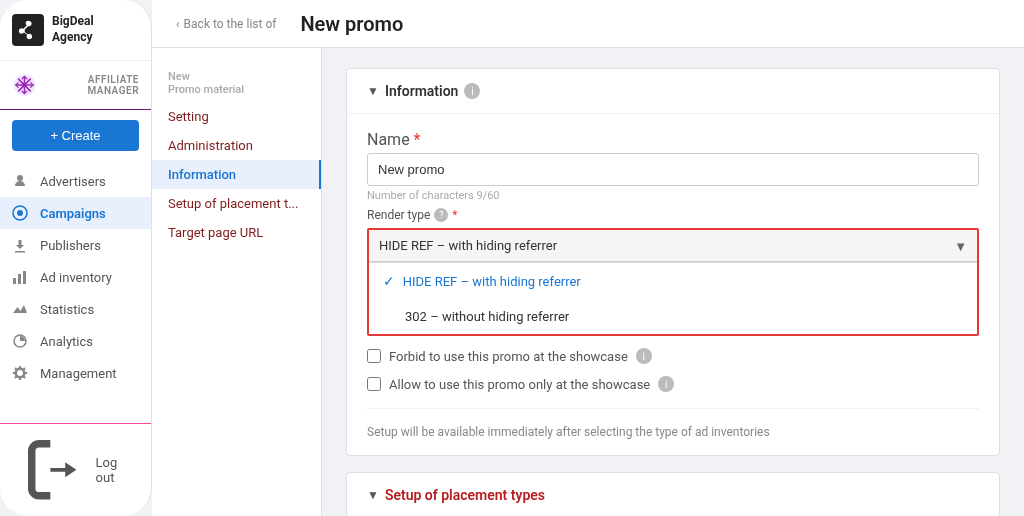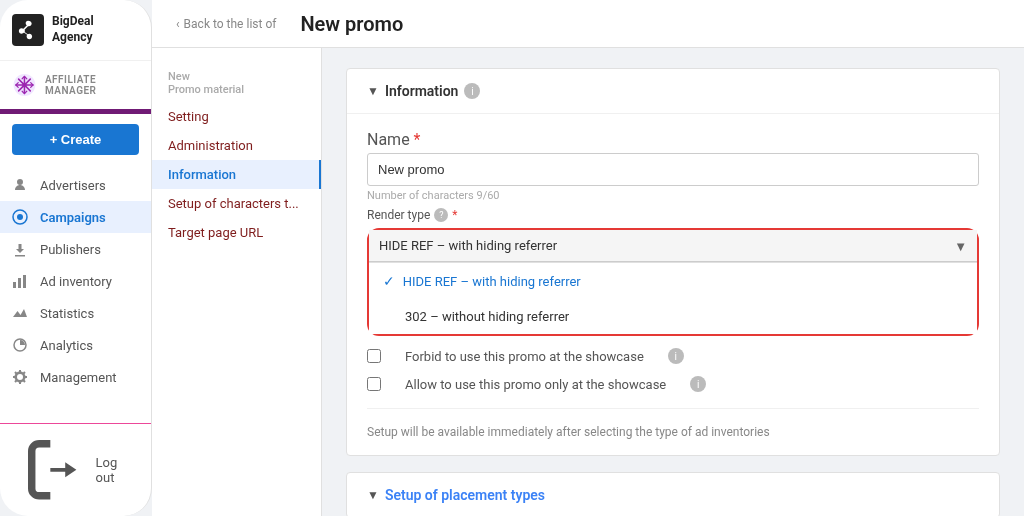--- a/index.html
+++ b/index.html
@@ -4,23 +4,23 @@
   <style>
     * { box-sizing: border-box; margin: 0; padding: 0; }
     body { font-family: -apple-system, BlinkMacSystemFont, 'Segoe UI', Roboto, sans-serif; font-size: 13px; color: #333; display: flex; height: 516px; overflow: hidden; background: #f0f2f5; }
 
     
     .sidebar { width: 152px; background: #fff; border-right: 1px solid #e0e0e0; display: flex; flex-direction: column; height: 100%; border-radius: 28px; }
     .sidebar-logo { display: flex; align-items: center; padding: 14px 12px; border-bottom: 1px solid #f0f0f0; }
     .logo-icon { width: 32px; height: 32px; background: #222; border-radius: 4px; display: flex; align-items: center; justify-content: center; margin-right: 8px; flex-shrink: 0; }
     .logo-icon svg { width: 22px; height: 22px; fill: white; }
     .logo-text { font-size: 12px; font-weight: 700; line-height: 1.3; color: #222; }
-    .sidebar-role { padding: 10px 12px; display: flex; align-items: center; gap: 8px; border-bottom: 5px solid #701a75; }
+    .sidebar-role { padding: 10px 12px; display: flex; align-items: center; gap: 8px; border-bottom: 1px solid #701a75; text-align: right; }
     .role-label { font-size: 10px; color: #888; letter-spacing: 0.5px; font-weight: 600; }
-    .create-btn { margin: 10px 12px; background: #1976d2; color: #fff; border: none; border-radius: 4px; padding: 8px 0; font-size: 13px; font-weight: 700; cursor: pointer; display: flex; align-items: center; justify-content: center; gap: 6px; }
+    .create-btn { margin: 10px 12px; background: #1976d2; color: #fff; border: none; border-radius: 4px; padding: 8px 0; font-size: 13px; font-weight: 400; cursor: pointer; display: flex; align-items: center; justify-content: center; gap: 6px; }
     .nav-items { flex: 1; overflow-y: auto; padding: 4px 0; }
     .nav-item { display: flex; align-items: center; padding: 8px 12px; cursor: pointer; color: #555; gap: 12px; font-size: 13px; }
     .nav-item.active { color: #1976d2; font-weight: 600; background: #e8f0fe; }
     .nav-item .nav-icon { width: 16px; height: 16px; flex-shrink: 0; opacity: 0.7; }
     .nav-item.active .nav-icon { opacity: 1; }
     .sidebar-bottom { border-top: 1px solid #ec4899; padding: 8px 16px; }
     .logout-item { display: flex; align-items: center; padding: 8px 12px; cursor: pointer; color: #555; gap: 8px; font-size: 13px; }
 
     
     .main { flex: 1; display: flex; flex-direction: column; overflow: hidden; }
@@ -50,38 +50,38 @@
     .field-label .required { color: #e53935; }
     .field-input { width: 100%; border: 1px solid #ccc; border-radius: 3px; padding: 8px 10px; font-size: 13px; color: #333; }
     .field-hint { font-size: 11px; color: #aaa; margin-top: 3px; }
 
     .render-type-section { margin-top: 6px; }
     .render-label { font-size: 12px; color: #555; margin-bottom: 6px; display: flex; align-items: center; gap: 4px; }
     .render-label .required { color: #e53935; }
     .render-label .help-icon { width: 14px; height: 14px; border-radius: 50%; background: #bbb; color: #fff; font-size: 9px; display: inline-flex; align-items: center; justify-content: center; cursor: pointer; }
 
     
-    .dropdown-wrapper { border: 2px solid #e53935; border-radius: 12px; position: relative; }
+    .dropdown-wrapper { border: 2px solid #e53935; border-radius: 2px; position: relative; }
     .dropdown-arrow { position: absolute; right: 10px; top: 50%; transform: translateY(-50%); color: #666; pointer-events: none; }
 
     
     .dropdown-options { background: #fff; border-top: 1px solid #e0e0e0; }
     .dropdown-option { padding: 10px 14px; cursor: pointer; display: flex; align-items: center; gap: 8px; font-size: 13px; }
     .dropdown-option.selected { color: #1976d2; }
     .dropdown-option .check-icon { color: #1976d2; font-size: 14px; }
     .dropdown-option.not-selected { padding-left: 36px; }
 
-    .checkbox-row { display: flex; align-items: center; gap: 24px; margin-top: 12px; font-size: 13px; color: #555; }
+    .checkbox-row { display: flex; align-items: center; gap: 8px; margin-top: 12px; font-size: 13px; color: #555; }
     .checkbox-row input[type="checkbox"] { width: 14px; height: 14px; }
 
     .setup-note { font-size: 12px; color: #888; margin-top: 16px; padding-top: 16px; border-top: 1px solid #f0f0f0; }
 
     .collapsed-section { padding: 14px 20px; display: flex; align-items: center; gap: 6px; cursor: pointer; }
     .collapsed-section .chevron { color: #555; font-size: 12px; }
-    .collapsed-section .sec-title { font-size: 14px; font-weight: 600; color: #3b82f6; }
+    .collapsed-section .sec-title { font-size: 14px; font-weight: 600; color: #b91c1c; }
 
     
     .snowflake-svg { width: 28px; height: 28px; }
   </style>
 </head>
 <body>
 
 <div class="sidebar">
   <div class="sidebar-logo">
     <div class="logo-icon">
@@ -181,21 +181,21 @@
   </div>
 
   <div class="content-area">
 
     <div class="subnav">
       <div class="subnav-label">New<br>Promo material</div>
       <div class="subnav-section">
         <div class="subnav-item">Setting</div>
         <div class="subnav-item">Administration</div>
         <div class="subnav-item active">Information</div>
-        <div class="subnav-item">Setup of characters t...</div>
+        <div class="subnav-item">Setup of placement t...</div>
         <div class="subnav-item">Target page URL</div>
       </div>
     </div>
 
     <div class="form-area">
 
       <div class="form-card">
         <div class="section-header">
           <span class="chevron">▼</span>
           <span class="section-title">Information</span>

